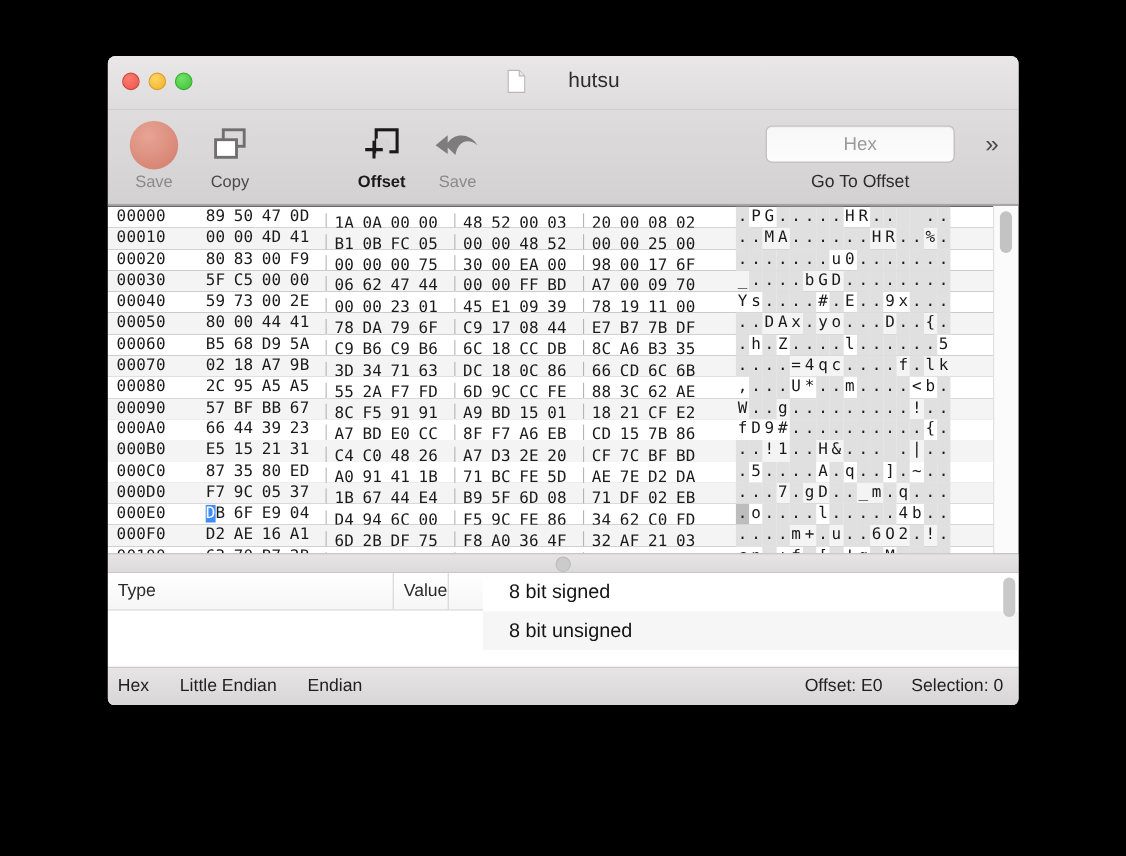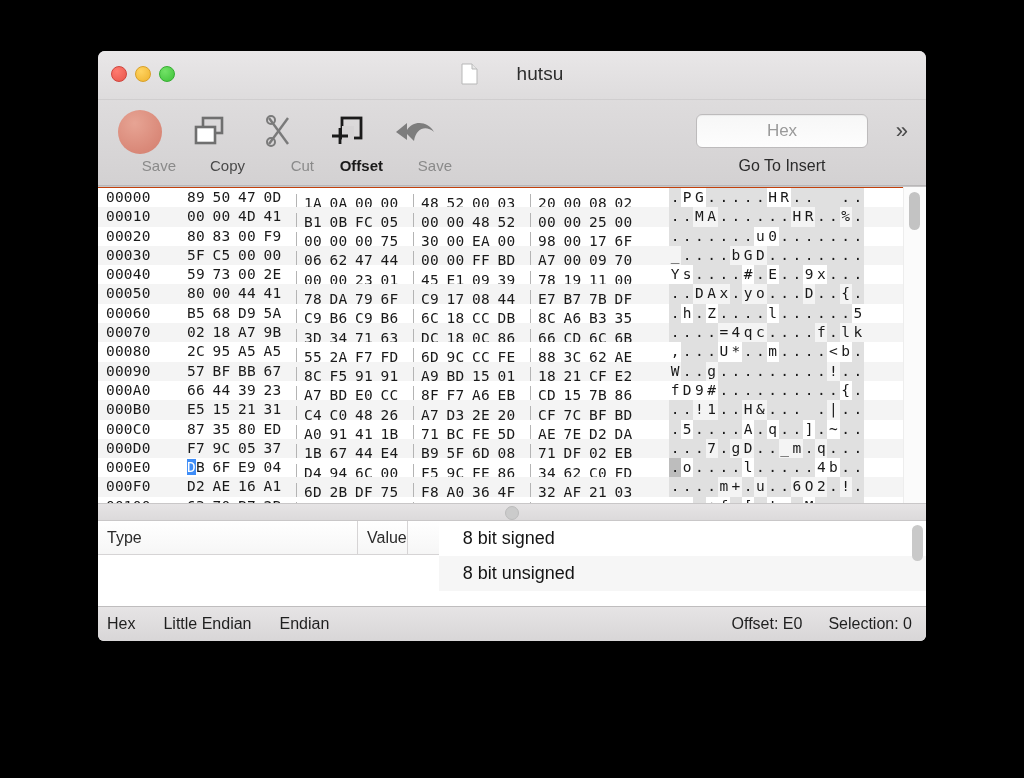--- a/index.html
+++ b/index.html
@@ -88,21 +88,20 @@
     height: 48px;
     display: flex;
     align-items: center;
     justify-content: center;
   }
   .tool .tlabel {
     font-size: 15px;
     color: #8a8a8a;
     margin-top: 1px;
     font-family: "Liberation Sans", sans-serif;
-    text-align: right;
   }
   .tool.enabled .tlabel { color: #4a4a4a; }
   .tool.active .tlabel { color: #1a1a1a; font-weight: bold; }
 
   .save-blob {
     width: 44px; height: 44px;
     border-radius: 50%;
     background: radial-gradient(circle at 38% 30%, #e7a494, #d98878 70%, #cf7e6e);
   }
 
@@ -141,21 +140,21 @@
     font-size: 22px;
     color: #4a4a4a;
     font-family: "Liberation Sans", sans-serif;
     line-height: 1;
   }
 
   
   .hexview {
     flex: none;
     height: 316px;
-    background: #c2410c;
+    background: #404040;
     position: relative;
     overflow: hidden;
     border-top: 1px solid #c8c6c7;
     display: flex;
   }
   .hexrows {
     flex: 1;
     font-family: "DejaVu Sans Mono", monospace;
     font-size: 14.5px;
     line-height: 19.3px;
@@ -339,31 +338,20 @@
     <div class="tool enabled" style="left:75px">
       <div class="glyph">
         <svg width="40" height="40" viewBox="0 0 40 40">
           <rect x="14" y="6" width="19" height="15" fill="none" stroke="#6f6f6f" stroke-width="2.6"></rect>
           <rect x="7" y="15" width="19" height="16" fill="#ffffff" stroke="#6f6f6f" stroke-width="2.6"></rect>
         </svg>
       </div>
       <div class="tlabel">Copy</div>
     </div>
 
-    <div class="tool" style="left:144px">
-      <div class="glyph">
-        <svg width="40" height="40" viewBox="0 0 40 40">
-          <line x1="11" y1="6" x2="30" y2="32" stroke="#7a7a7a" stroke-width="2.4"></line>
-          <line x1="30" y1="6" x2="11" y2="32" stroke="#7a7a7a" stroke-width="2.4"></line>
-          <circle cx="13" cy="8" r="4" fill="none" stroke="#7a7a7a" stroke-width="2"></circle>
-          <circle cx="13" cy="30" r="4" fill="none" stroke="#7a7a7a" stroke-width="2"></circle>
-        </svg>
-      </div>
-      <div class="tlabel">Cut</div>
-    </div>
 
     <div class="tool active" style="left:213px">
       <div class="glyph">
         <svg width="40" height="40" viewBox="0 0 40 40">
           <rect x="15" y="6" width="19" height="20" fill="none" stroke="#1a1a1a" stroke-width="2.8"></rect>
           <rect x="15" y="14" width="12" height="14" fill="#d6d4d5" stroke="none"></rect>
           <line x1="5" y1="24" x2="21" y2="24" stroke="#1a1a1a" stroke-width="2.8"></line>
           <line x1="13" y1="16" x2="13" y2="32" stroke="#1a1a1a" stroke-width="2.8"></line>
         </svg>
       </div>
@@ -375,21 +363,21 @@
         <svg width="44" height="34" viewBox="0 0 44 34">
           <path d="M20 26 C22 13 32 10 40 17 C34 6 19 5 13 15 L13 8 L2 17 L13 25 L13 19 Z" fill="#7d7d7d"></path>
         </svg>
       </div>
       <div class="tlabel">Save</div>
     </div>
 
 
     <div class="gotooffset-wrap">
       <input class="hexfield" type="text" placeholder="Hex" style="">
-      <div class="gotolabel">Go To Insert</div>
+      <div class="gotolabel">Go To Offset</div>
     </div>
 
     <div class="chevrons">»</div>
   </div>
 
   <div class="hexview">
     <div class="hexrows" id="hexrows">
         <div class="row even"><span class="offset">00000</span><span class="hexgroup"><span class="byte">89</span><span class="byte">50</span><span class="byte">47</span><span class="byte">0D</span></span><span class="hexgroup"><span class="byte">1A</span><span class="byte">0A</span><span class="byte">00</span><span class="byte">00</span></span><span class="hexgroup"><span class="byte">48</span><span class="byte">52</span><span class="byte">00</span><span class="byte">03</span></span><span class="hexgroup"><span class="byte">20</span><span class="byte">00</span><span class="byte">08</span><span class="byte">02</span></span><span class="ascii"><span class="ch np">.</span><span class="ch">P</span><span class="ch">G</span><span class="ch np">.</span><span class="ch np">.</span><span class="ch np">.</span><span class="ch np">.</span><span class="ch np">.</span><span class="ch">H</span><span class="ch">R</span><span class="ch np">.</span><span class="ch np">.</span><span class="ch np"> </span><span class="ch np"> </span><span class="ch np">.</span><span class="ch np">.</span></span></div>
         <div class="row odd"><span class="offset">00010</span><span class="hexgroup"><span class="byte">00</span><span class="byte">00</span><span class="byte">4D</span><span class="byte">41</span></span><span class="hexgroup"><span class="byte">B1</span><span class="byte">0B</span><span class="byte">FC</span><span class="byte">05</span></span><span class="hexgroup"><span class="byte">00</span><span class="byte">00</span><span class="byte">48</span><span class="byte">52</span></span><span class="hexgroup"><span class="byte">00</span><span class="byte">00</span><span class="byte">25</span><span class="byte">00</span></span><span class="ascii"><span class="ch np">.</span><span class="ch np">.</span><span class="ch">M</span><span class="ch">A</span><span class="ch np">.</span><span class="ch np">.</span><span class="ch np">.</span><span class="ch np">.</span><span class="ch np">.</span><span class="ch np">.</span><span class="ch">H</span><span class="ch">R</span><span class="ch np">.</span><span class="ch np">.</span><span class="ch">%</span><span class="ch np">.</span></span></div>
         <div class="row even"><span class="offset">00020</span><span class="hexgroup"><span class="byte">80</span><span class="byte">83</span><span class="byte">00</span><span class="byte">F9</span></span><span class="hexgroup"><span class="byte">00</span><span class="byte">00</span><span class="byte">00</span><span class="byte">75</span></span><span class="hexgroup"><span class="byte">30</span><span class="byte">00</span><span class="byte">EA</span><span class="byte">00</span></span><span class="hexgroup"><span class="byte">98</span><span class="byte">00</span><span class="byte">17</span><span class="byte">6F</span></span><span class="ascii"><span class="ch np">.</span><span class="ch np">.</span><span class="ch np">.</span><span class="ch np">.</span><span class="ch np">.</span><span class="ch np">.</span><span class="ch np">.</span><span class="ch">u</span><span class="ch">0</span><span class="ch np">.</span><span class="ch np">.</span><span class="ch np">.</span><span class="ch np">.</span><span class="ch np">.</span><span class="ch np">.</span><span class="ch np">.</span></span></div>

